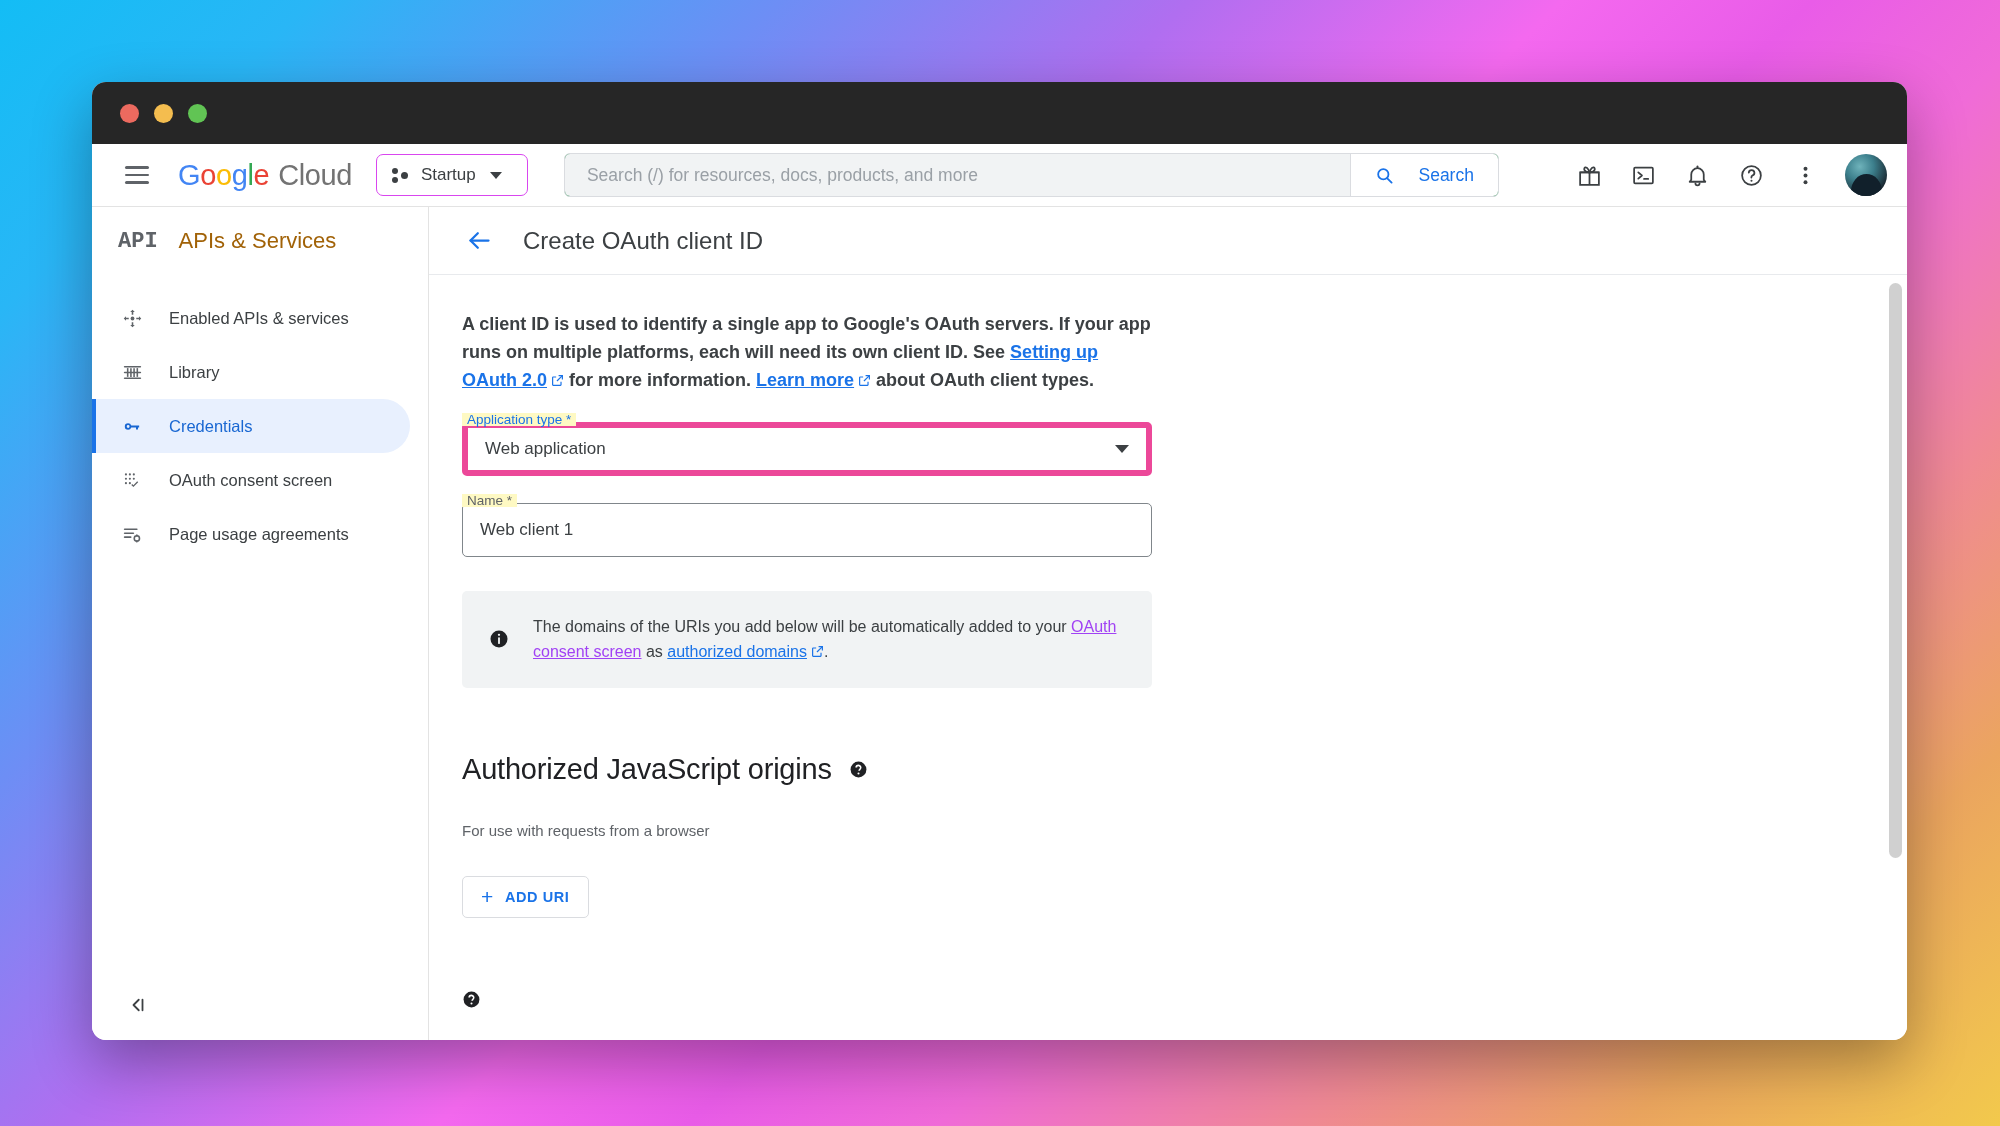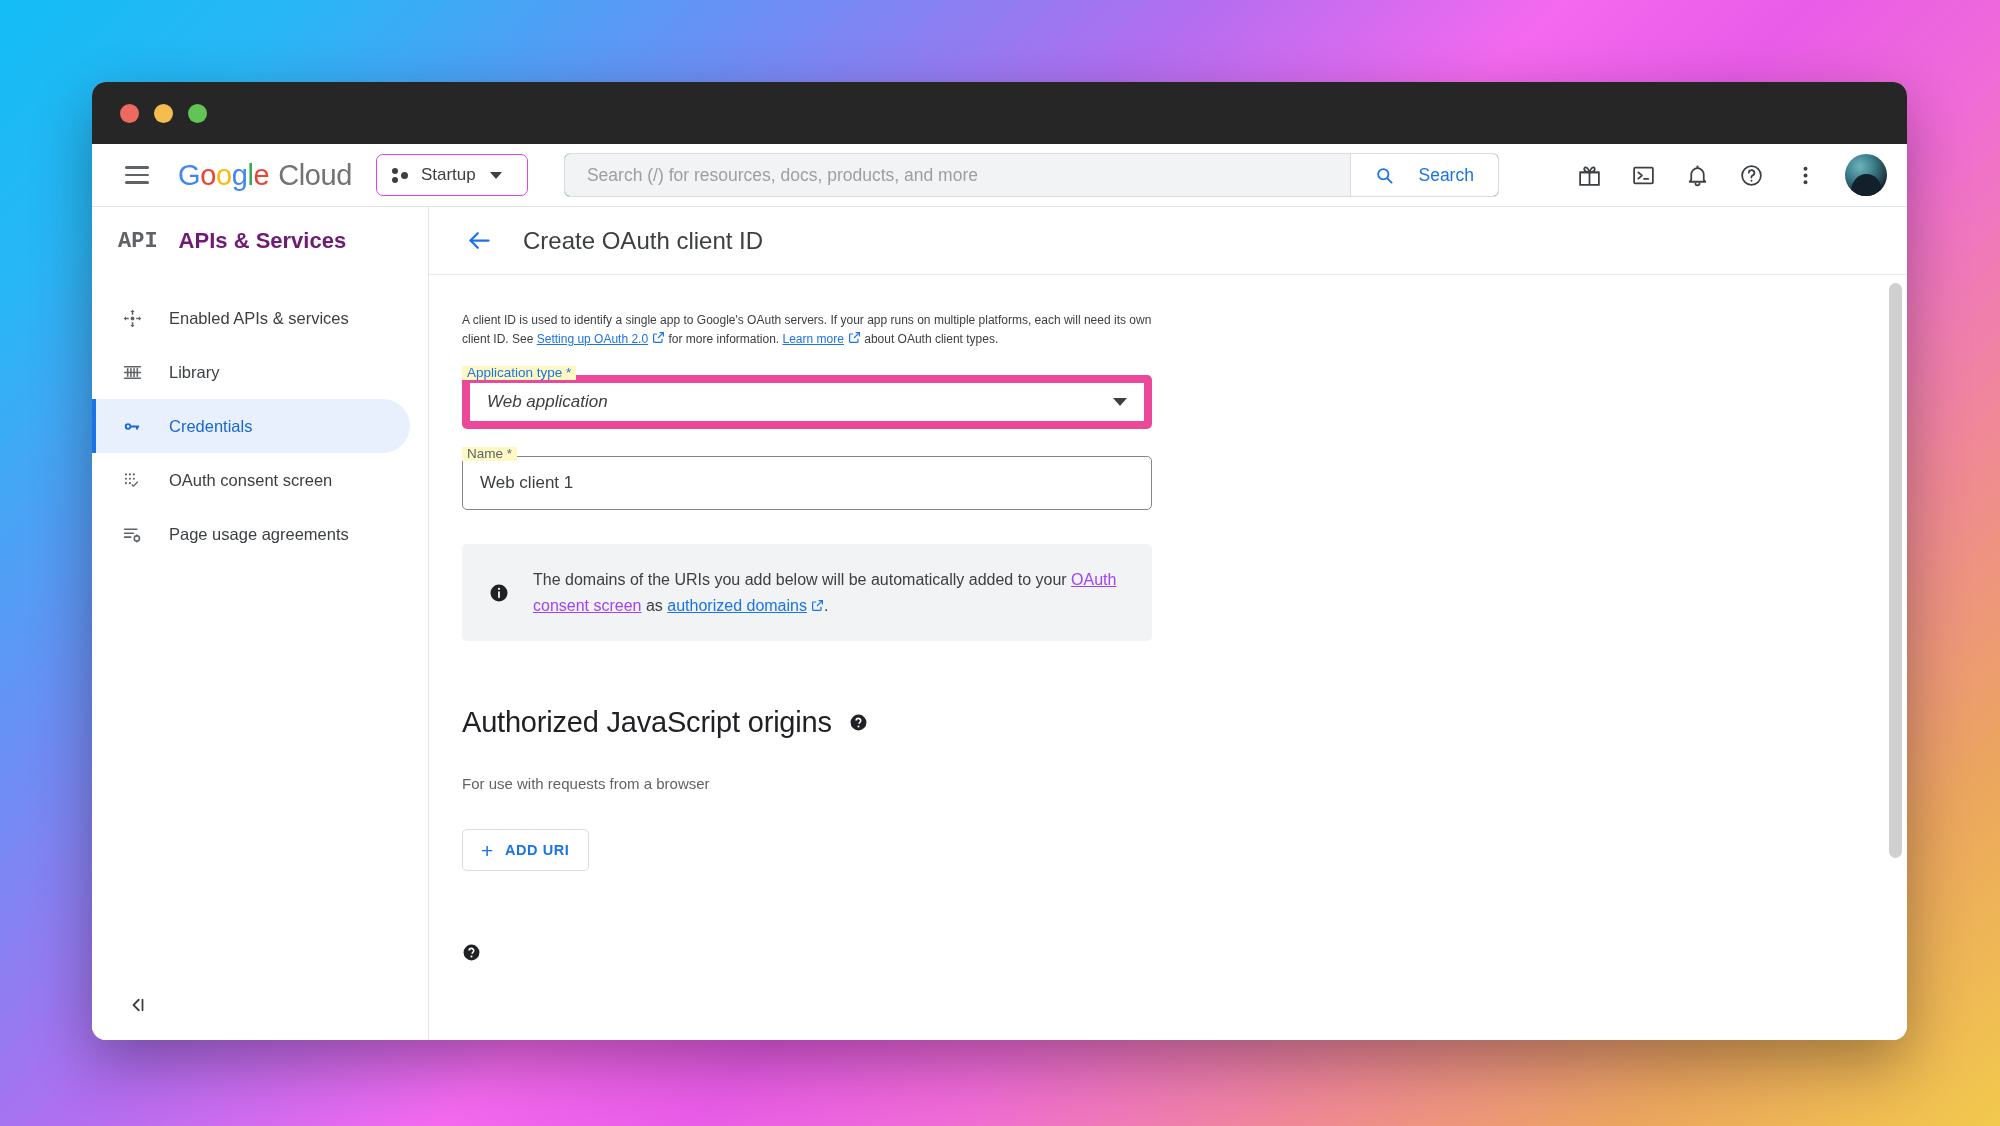--- a/index.html
+++ b/index.html
@@ -190,21 +190,21 @@
     height: 68px;
     display: flex; align-items: center;
     padding-left: 26px; gap: 21px;
     flex: 0 0 68px;
   }
   .api-glyph {
     font-family: "Liberation Mono", monospace;
     font-size: 22px; font-weight: 700;
     color: #5f6368; letter-spacing: 0px;
   }
-  .sb-title { font-size: 22px; color: #701a75; font-weight: bold; }
+  .sb-title { font-size: 22px; color: #a16207; }
 
   .sb-items { padding-top: 16px; }
   .sb-item {
     height: 54px;
     display: flex; align-items: center;
     padding-left: 29px; gap: 25px;
     cursor: pointer;
     position: relative;
     color: #3c4043;
     font-size: 16.5px;
@@ -270,23 +270,24 @@
   }
   .scroll-thumb {
     position: absolute; right: 0; top: 0;
     width: 13px; height: 575px;
     background: #d0d0d0; border-radius: 7px;
     cursor: pointer;
   }
 
   .intro {
     width: 690px;
-    font-size: 12px;
+    font-size: 18px;
     line-height: 1.55;
     color: #3c4043;
+    font-weight: bold;
   }
   a.link { color: #1a73e8; text-decoration: underline; cursor: pointer; }
   a.link-visited { color: #a142f4; text-decoration: underline; cursor: pointer; }
   .ext {
     display: inline-block; width: 13px; height: 13px;
     vertical-align: -1px; margin-left: 4px;
   }
 
   
   .field {
@@ -296,21 +297,21 @@
     height: 54px;
   }
   .field .box {
     position: absolute; inset: 0;
     border: 1px solid #80868b;
     border-radius: 5px;
     background: #fff;
     display: flex; align-items: center;
     padding: 0 17px;
   }
-  .field.focused .box { border: 8px solid #ec4899; font-style: italic; }
+  .field.focused .box { border: 6px solid #ec4899; }
   .field .legend {
     position: absolute; left: 0; top: -9px;
     background: #fef9c3; padding: 0 5px;
     font-size: 13.5px; color: #5f6368;
     z-index: 2; line-height: 1;
   }
   .field.focused .legend { color: #1a73e8; }
   .field .value {
     font-size: 17px; color: #3c4043;
     flex: 1 1 auto;

